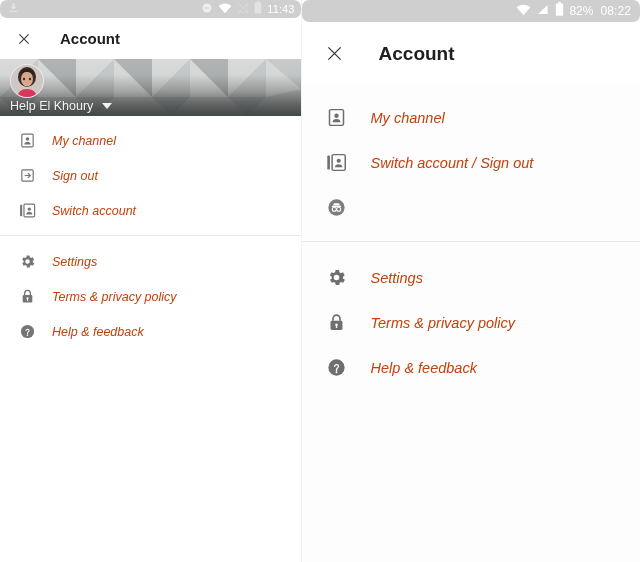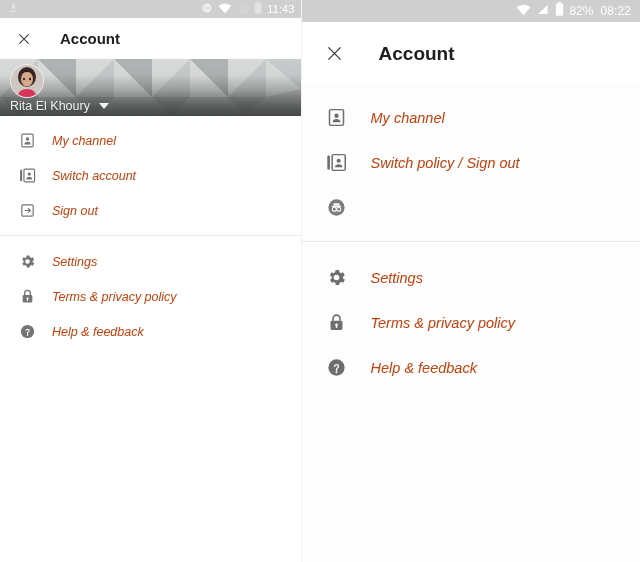--- a/index.html
+++ b/index.html
@@ -36,20 +36,21 @@
     overflow: hidden;
     border-left: 1px solid #f2f2f2;
   }
 
   
   .statusbar {
     background: #cfcfcf;
     display: flex;
     align-items: center;
     box-sizing: border-box;
+    border-radius: 7px;
   }
   .statusbar-left {
     height: 18px;
     padding: 0 6px 0 7px;
   }
   .statusbar-right {
     height: 22px;
     padding: 0 9px 0 10px;
     text-align: right;
   }
@@ -298,59 +299,59 @@
           <ellipse cx="16" cy="12" rx="9" ry="10" fill="#3b2a24"></ellipse>
           <ellipse cx="16" cy="14" rx="6" ry="7.4" fill="#d8a88c"></ellipse>
           <path d="M7 10 q4 -6 9 -6 q6 0 8 7 q-3 -4 -8 -4 q-6 0 -9 3z" fill="#2e211c"></path>
           <path d="M6 32 q1.5 -8 10 -8 q8.5 0 10 8z" fill="#d9345a"></path>
           <ellipse cx="13" cy="14" rx="1" ry="1.2" fill="#2b1d18"></ellipse>
           <ellipse cx="19" cy="14" rx="1" ry="1.2" fill="#2b1d18"></ellipse>
         </svg>
       </div>
 
       <div class="banner-row">
-        <span class="profile-name">Rita El Khoury</span>
+        <span class="profile-name">Help El Khoury</span>
         <span class="caret"></span>
       </div>
     </div>
 
     <div class="menu menu-left">
       <div class="menu-left-top-pad"></div>
 
       <div class="menu-item">
         <span class="mi-icon">
           <svg width="17" height="17" viewBox="0 0 24 24">
               <rect x="4" y="3" width="16" height="18" rx="1.6" fill="none" stroke="#757575" stroke-width="1.7"></rect>
               <circle cx="12" cy="10" r="2.5" fill="#757575"></circle>
               <path d="M7.5 17.5c0-2.4 2-3.7 4.5-3.7s4.5 1.3 4.5 3.7z" fill="#757575"></path>
             </svg>
         </span>
         <span class="mi-label">My channel</span>
+      </div>
+
+      <div class="menu-item">
+        <span class="mi-icon">
+          <svg width="17" height="17" viewBox="0 0 24 24">
+              <rect x="4" y="4" width="16" height="16" rx="1.6" fill="none" stroke="#757575" stroke-width="1.7"></rect>
+              <path d="M8 12h8M12.6 8.6L16 12l-3.4 3.4" fill="none" stroke="#757575" stroke-width="1.7"></path>
+            </svg>
+        </span>
+        <span class="mi-label">Sign out</span>
       </div>
 
       <div class="menu-item">
         <span class="mi-icon">
           <svg width="17" height="17" viewBox="0 0 24 24">
               <rect x="1.5" y="4" width="3" height="16" rx="1" fill="#757575"></rect>
               <rect x="7" y="3" width="15" height="18" rx="1.6" fill="none" stroke="#757575" stroke-width="1.7"></rect>
               <circle cx="14.5" cy="10" r="2.4" fill="#757575"></circle>
               <path d="M10.2 17.5c0-2.3 1.9-3.6 4.3-3.6s4.3 1.3 4.3 3.6z" fill="#757575"></path>
             </svg>
         </span>
         <span class="mi-label">Switch account</span>
-      </div>
-
-      <div class="menu-item">
-        <span class="mi-icon">
-          <svg width="17" height="17" viewBox="0 0 24 24">
-              <rect x="4" y="4" width="16" height="16" rx="1.6" fill="none" stroke="#757575" stroke-width="1.7"></rect>
-              <path d="M8 12h8M12.6 8.6L16 12l-3.4 3.4" fill="none" stroke="#757575" stroke-width="1.7"></path>
-            </svg>
-        </span>
-        <span class="mi-label">Sign out</span>
       </div>
 
       <div class="menu-left-gap-a"></div>
       <hr class="divider">
       <div class="menu-left-gap-b"></div>
 
       <div class="menu-item">
         <span class="mi-icon">
           <svg width="17" height="17" viewBox="0 0 24 24">
               <path fill="#757575" d="M19.4 13a7.6 7.6 0 000-2l2-1.6-2-3.4-2.4 1a7.6 7.6 0 00-1.7-1l-.4-2.6h-4l-.4 2.6c-.6.2-1.2.6-1.7 1l-2.4-1-2 3.4L6.6 11a7.6 7.6 0 000 2l-2 1.6 2 3.4 2.4-1c.5.4 1.1.8 1.7 1l.4 2.6h4l.4-2.6c.6-.2 1.2-.6 1.7-1l2.4 1 2-3.4zM12 15.2A3.2 3.2 0 1112 8.8a3.2 3.2 0 010 6.4z"></path>
@@ -435,21 +436,21 @@
 
       <div class="menu-item">
         <span class="mi-icon">
           <svg width="21" height="21" viewBox="0 0 24 24">
               <rect x="1.5" y="4" width="3" height="16" rx="1" fill="#6e6e6e"></rect>
               <rect x="7" y="3" width="15" height="18" rx="1.6" fill="none" stroke="#6e6e6e" stroke-width="1.7"></rect>
               <circle cx="14.5" cy="10" r="2.4" fill="#6e6e6e"></circle>
               <path d="M10.2 17.5c0-2.3 1.9-3.6 4.3-3.6s4.3 1.3 4.3 3.6z" fill="#6e6e6e"></path>
             </svg>
         </span>
-        <span class="mi-label">Switch policy / Sign out</span>
+        <span class="mi-label">Switch account / Sign out</span>
       </div>
 
       <div class="menu-item">
         <span class="mi-icon">
           <svg width="21" height="21" viewBox="0 0 24 24">
               <circle cx="12" cy="12" r="9.3" fill="#7d7d7d"></circle>
               <path d="M8.2 9.6l.8-2.5h6l.8 2.5z" fill="#ffffff"></path>
               <rect x="6.6" y="10.1" width="10.8" height="1.2" rx="0.6" fill="#ffffff"></rect>
               <circle cx="9.5" cy="14" r="2.3" fill="none" stroke="#ffffff" stroke-width="1.2"></circle>
               <circle cx="14.5" cy="14" r="2.3" fill="none" stroke="#ffffff" stroke-width="1.2"></circle>

